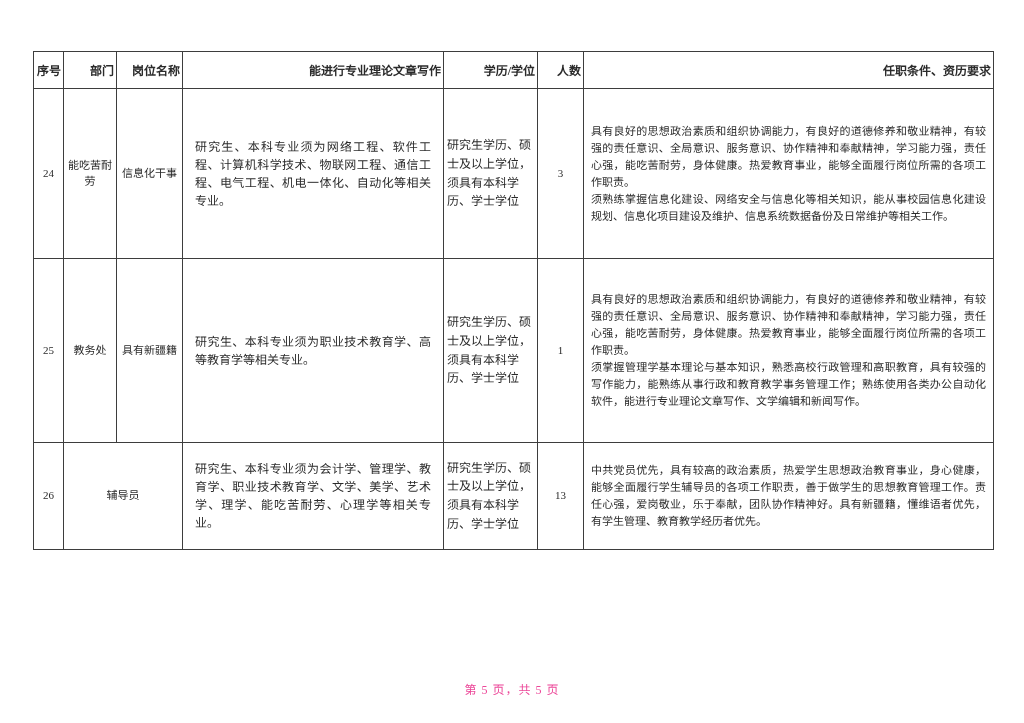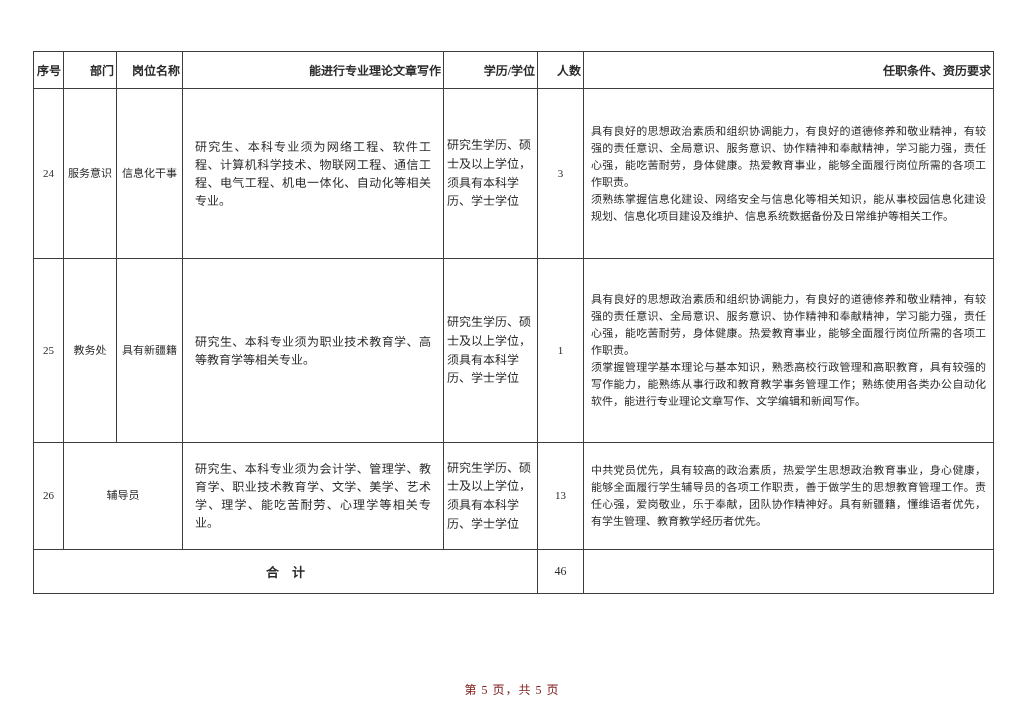--- a/index.html
+++ b/index.html
@@ -76,21 +76,21 @@
     font-size: 12px;
   }
   .footer {
     position: absolute;
     top: 680px;
     left: 0;
     width: 100%;
     text-align: center;
     font-size: 12px;
     letter-spacing: 1px;
-    color: #7f1d1d;
+    color: #ec4899;
   }
 </style>
 </head>
 <body>
 
 <div class="page">
 
   <table class="job-table">
     <colgroup>
       <col style="width:30px">
@@ -108,21 +108,21 @@
         <th>岗位名称</th>
         <th>能进行专业理论文章写作</th>
         <th>学历/学位</th>
         <th>人数</th>
         <th>任职条件、资历要求</th>
       </tr>
     </thead>
     <tbody>
       <tr class="r24">
         <td class="c">24</td>
-        <td class="c">服务意识</td>
+        <td class="c">能吃苦耐劳</td>
         <td class="c">信息化干事</td>
         <td class="major">研究生、本科专业须为网络工程、软件工程、计算机科学技术、物联网工程、通信工程、电气工程、机电一体化、自动化等相关专业。</td>
         <td class="deg">研究生学历、硕士及以上学位，须具有本科学历、学士学位</td>
         <td class="c">3</td>
         <td class="req">具有良好的思想政治素质和组织协调能力，有良好的道德修养和敬业精神，有较强的责任意识、全局意识、服务意识、协作精神和奉献精神，学习能力强，责任心强，能吃苦耐劳，身体健康。热爱教育事业，能够全面履行岗位所需的各项工作职责。
 须熟练掌握信息化建设、网络安全与信息化等相关知识，能从事校园信息化建设规划、信息化项目建设及维护、信息系统数据备份及日常维护等相关工作。</td>
       </tr>
       <tr class="r25">
         <td class="c">25</td>
         <td class="c">教务处</td>
@@ -134,23 +134,18 @@
 须掌握管理学基本理论与基本知识，熟悉高校行政管理和高职教育，具有较强的写作能力，能熟练从事行政和教育教学事务管理工作；熟练使用各类办公自动化软件，能进行专业理论文章写作、文学编辑和新闻写作。</td>
       </tr>
       <tr class="r26">
         <td class="c">26</td>
         <td class="c" colspan="2">辅导员</td>
         <td class="major">研究生、本科专业须为会计学、管理学、教育学、职业技术教育学、文学、美学、艺术学、理学、能吃苦耐劳、心理学等相关专业。</td>
         <td class="deg">研究生学历、硕士及以上学位，须具有本科学历、学士学位</td>
         <td class="c">13</td>
         <td class="req">中共党员优先，具有较高的政治素质，热爱学生思想政治教育事业，身心健康，能够全面履行学生辅导员的各项工作职责，善于做学生的思想教育管理工作。责任心强，爱岗敬业，乐于奉献，团队协作精神好。具有新疆籍，懂维语者优先，有学生管理、教育教学经历者优先。</td>
       </tr>
-      <tr class="total">
-        <td class="total-label" colspan="5">合　计</td>
-        <td class="total-count">46</td>
-        <td class="req"></td>
-      </tr>
     </tbody>
   </table>
 
   <div class="footer">第 5 页，共 5 页</div>
 
 </div>
 
 </body></html>

